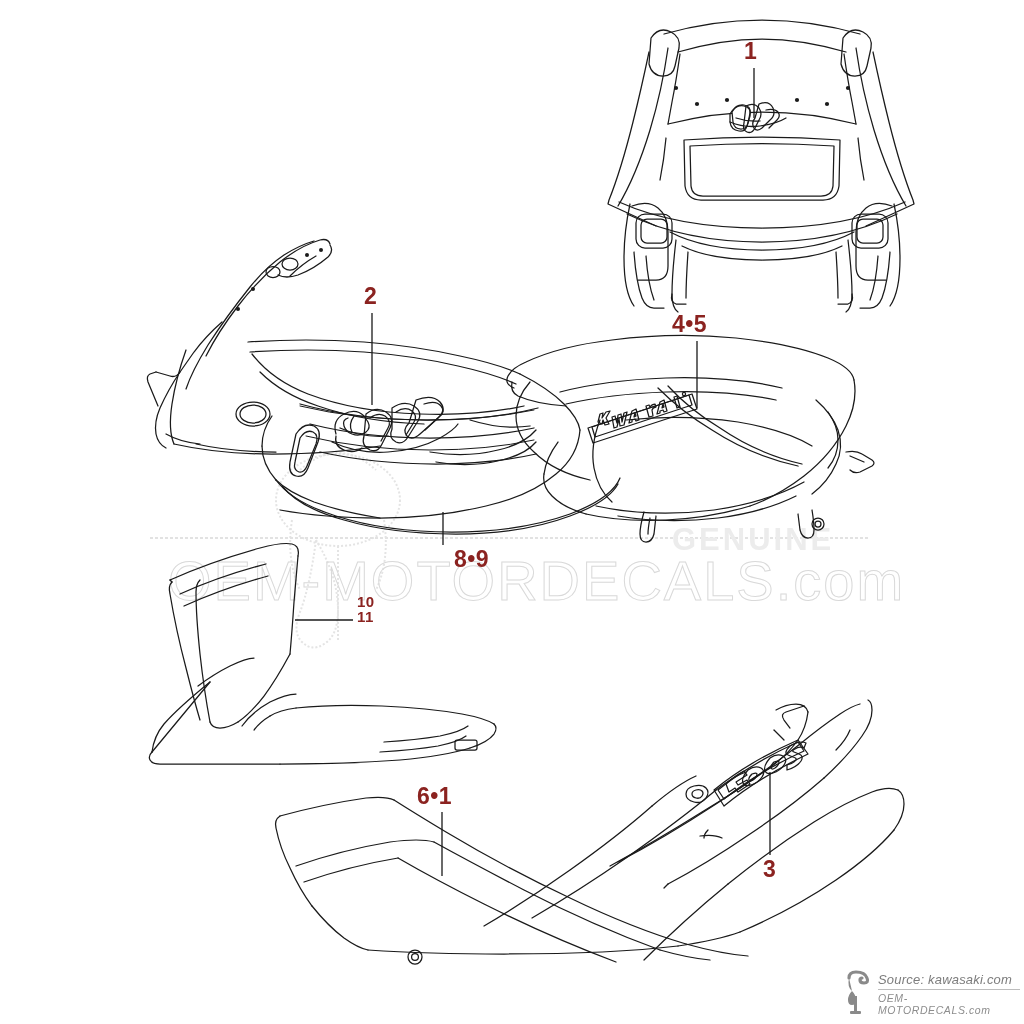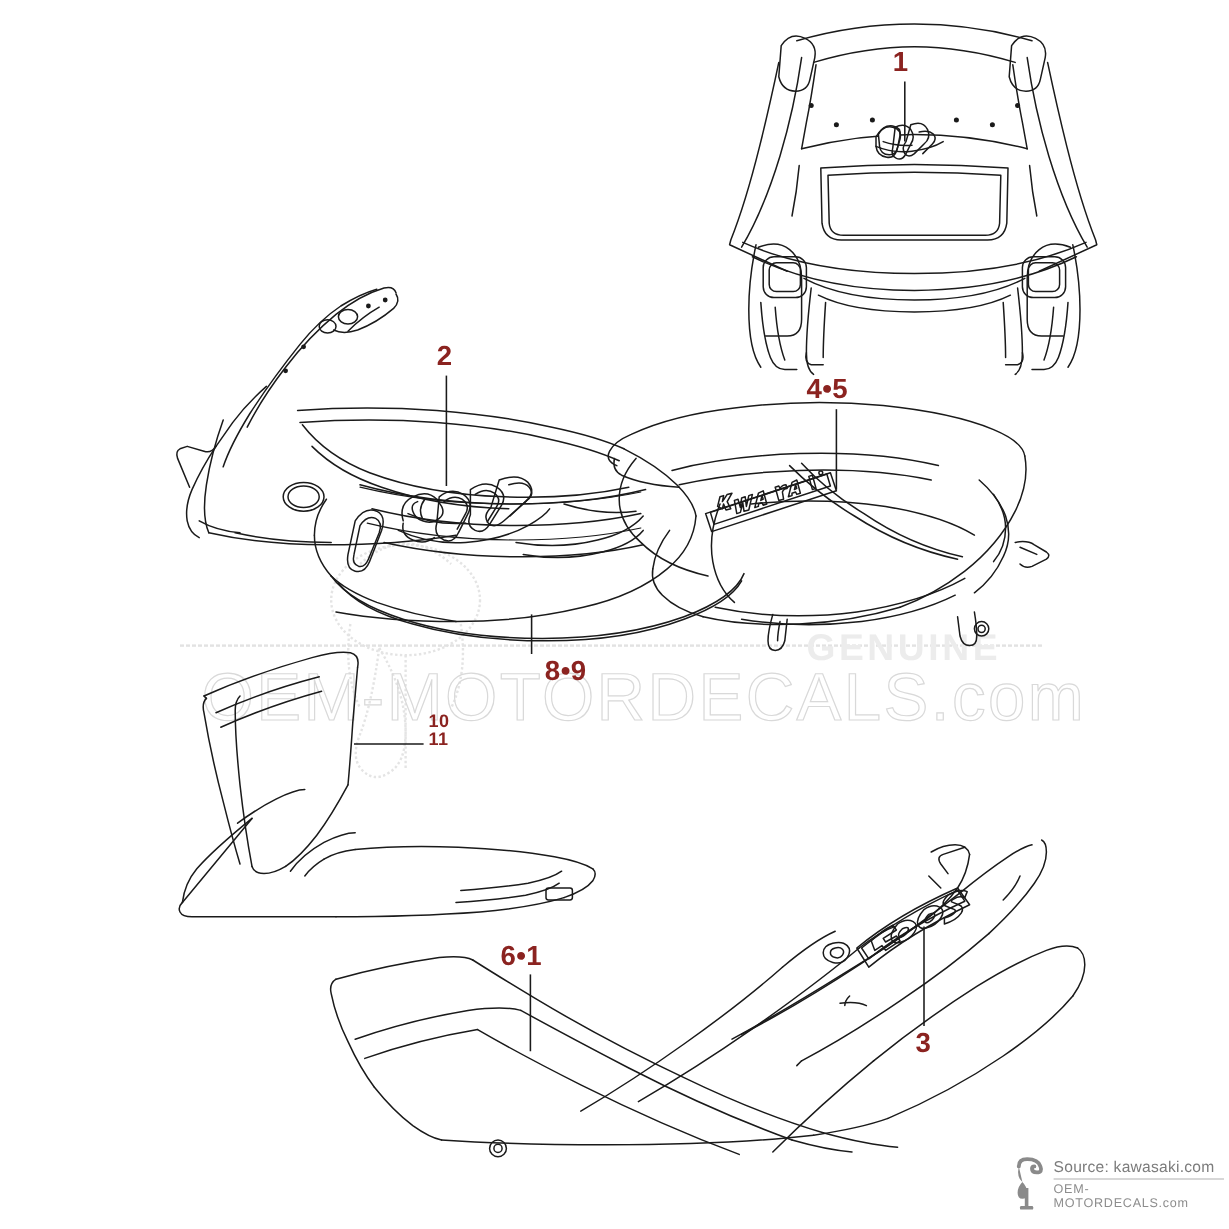--- a/index.html
+++ b/index.html
@@ -16,21 +16,21 @@
            pointer-events:none;}
   .wm-text{position:absolute;font-family:"Liberation Sans",sans-serif;
            color:transparent;-webkit-text-stroke:1px #d9d9d9;
            font-weight:500;}
   #wm-main{left:168px;top:548px;font-size:56px;letter-spacing:2px;}
   #wm-genuine{left:672px;top:522px;font-size:31px;letter-spacing:3px;
               font-weight:bold;color:#ececec;-webkit-text-stroke:0;}
   #wm-rule{position:absolute;left:150px;top:537px;width:720px;height:2px;
            background:repeating-linear-gradient(90deg,#e2e2e2 0 3px,transparent 3px 5px);}
   #footer{position:absolute;left:845px;top:958px;width:175px;height:58px;
-          display:flex;align-items:center;gap:7px;}
+          display:flex;align-items:flex-end;gap:7px;font-style:italic;}
   #footer-logo{width:26px;height:46px;flex:0 0 26px;}
   .foot-lines{display:flex;flex-direction:column;gap:2px;}
   #foot-src{font-size:13px;color:#7c7c7c;letter-spacing:.2px;
             font-family:"Liberation Sans",sans-serif;}
   #foot-site{font-size:10.5px;color:#8d8d8d;letter-spacing:.6px;
              border-top:1px solid #bdbdbd;padding-top:2px;
              font-family:"Liberation Sans",sans-serif;}
 </style>
 </head>
 <body>

